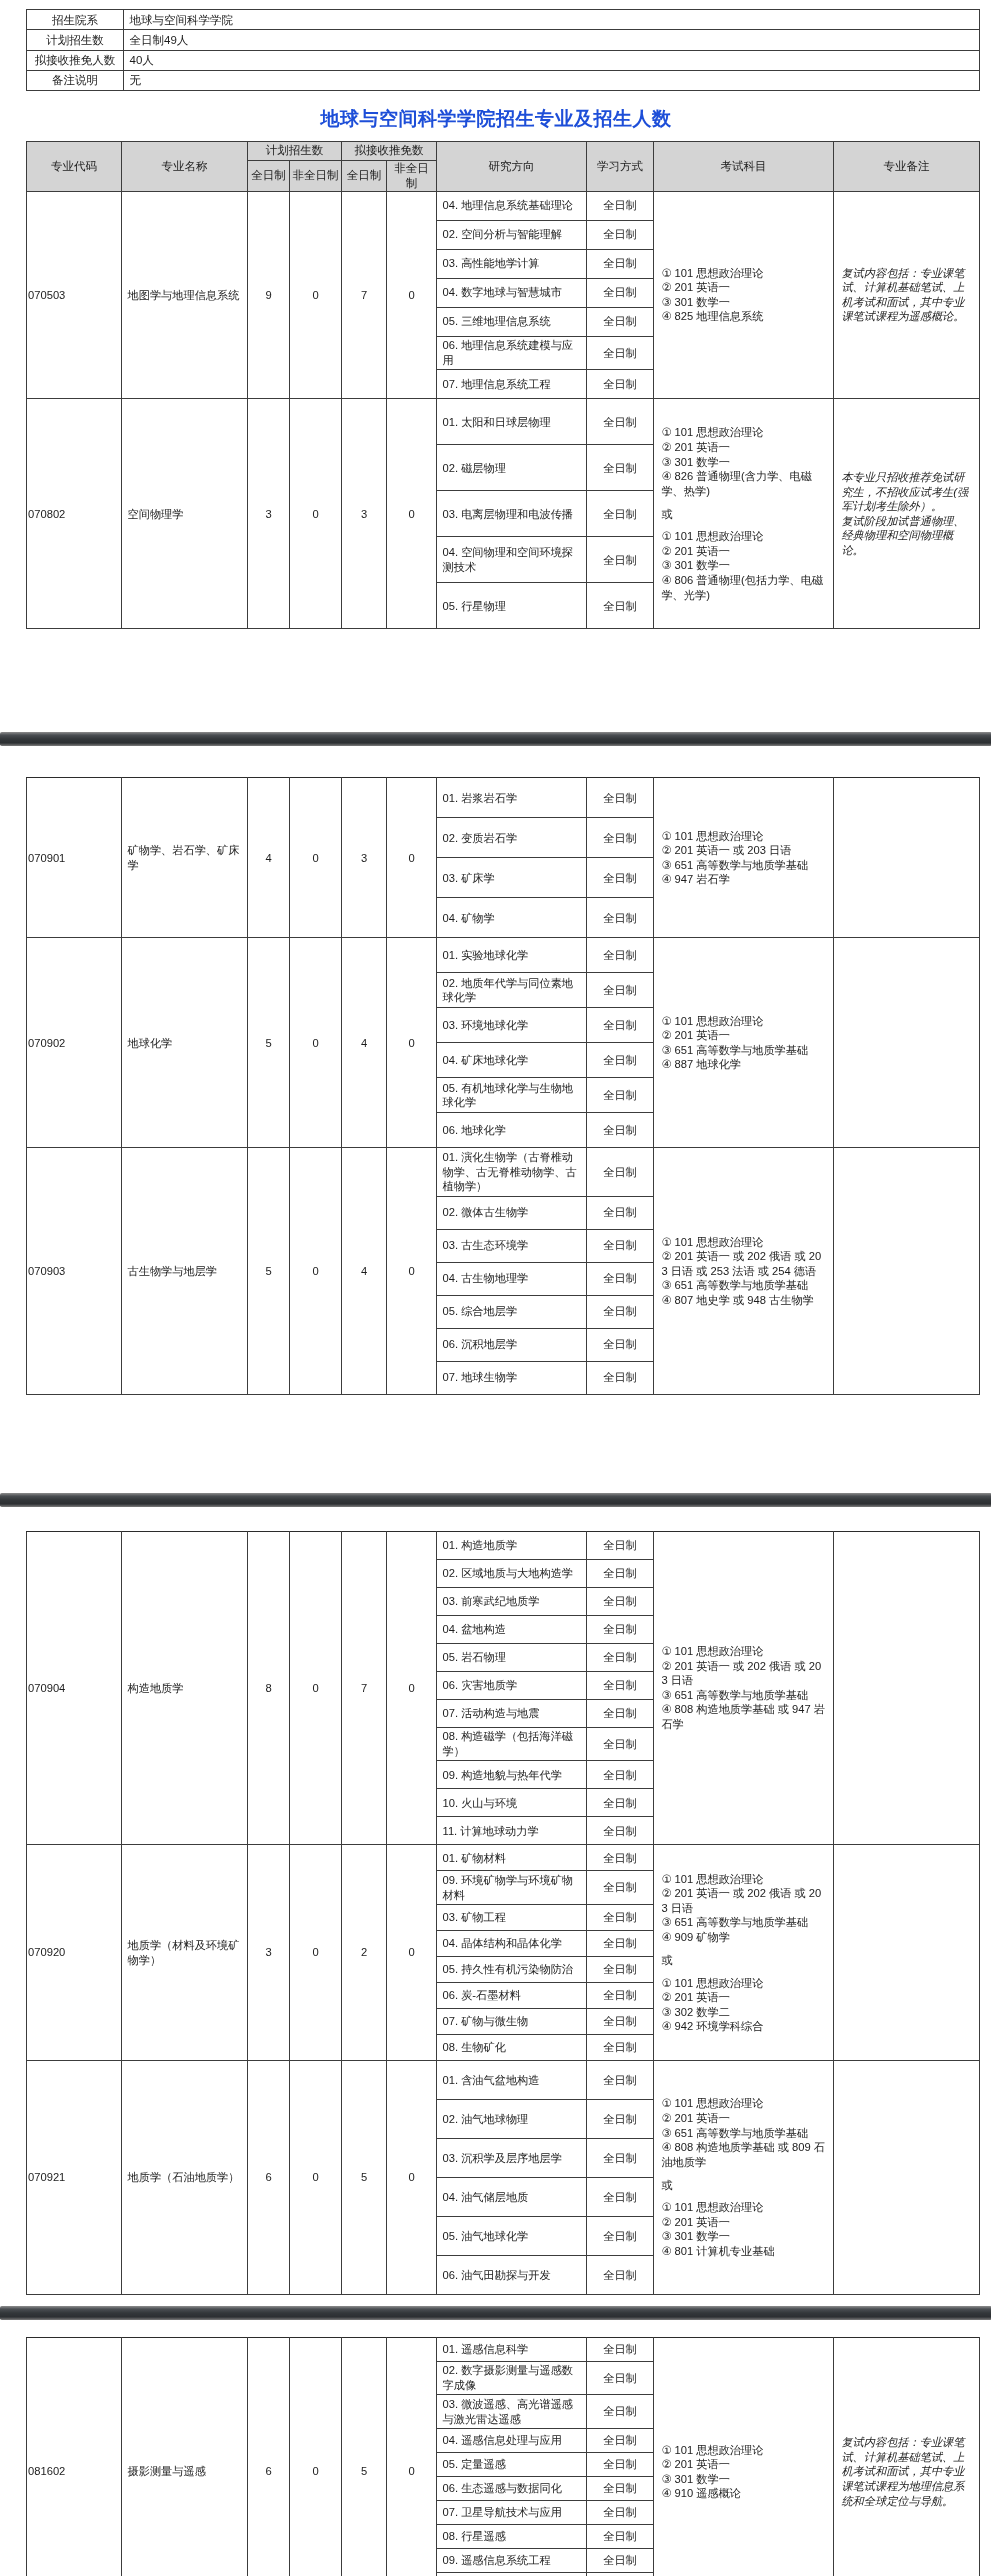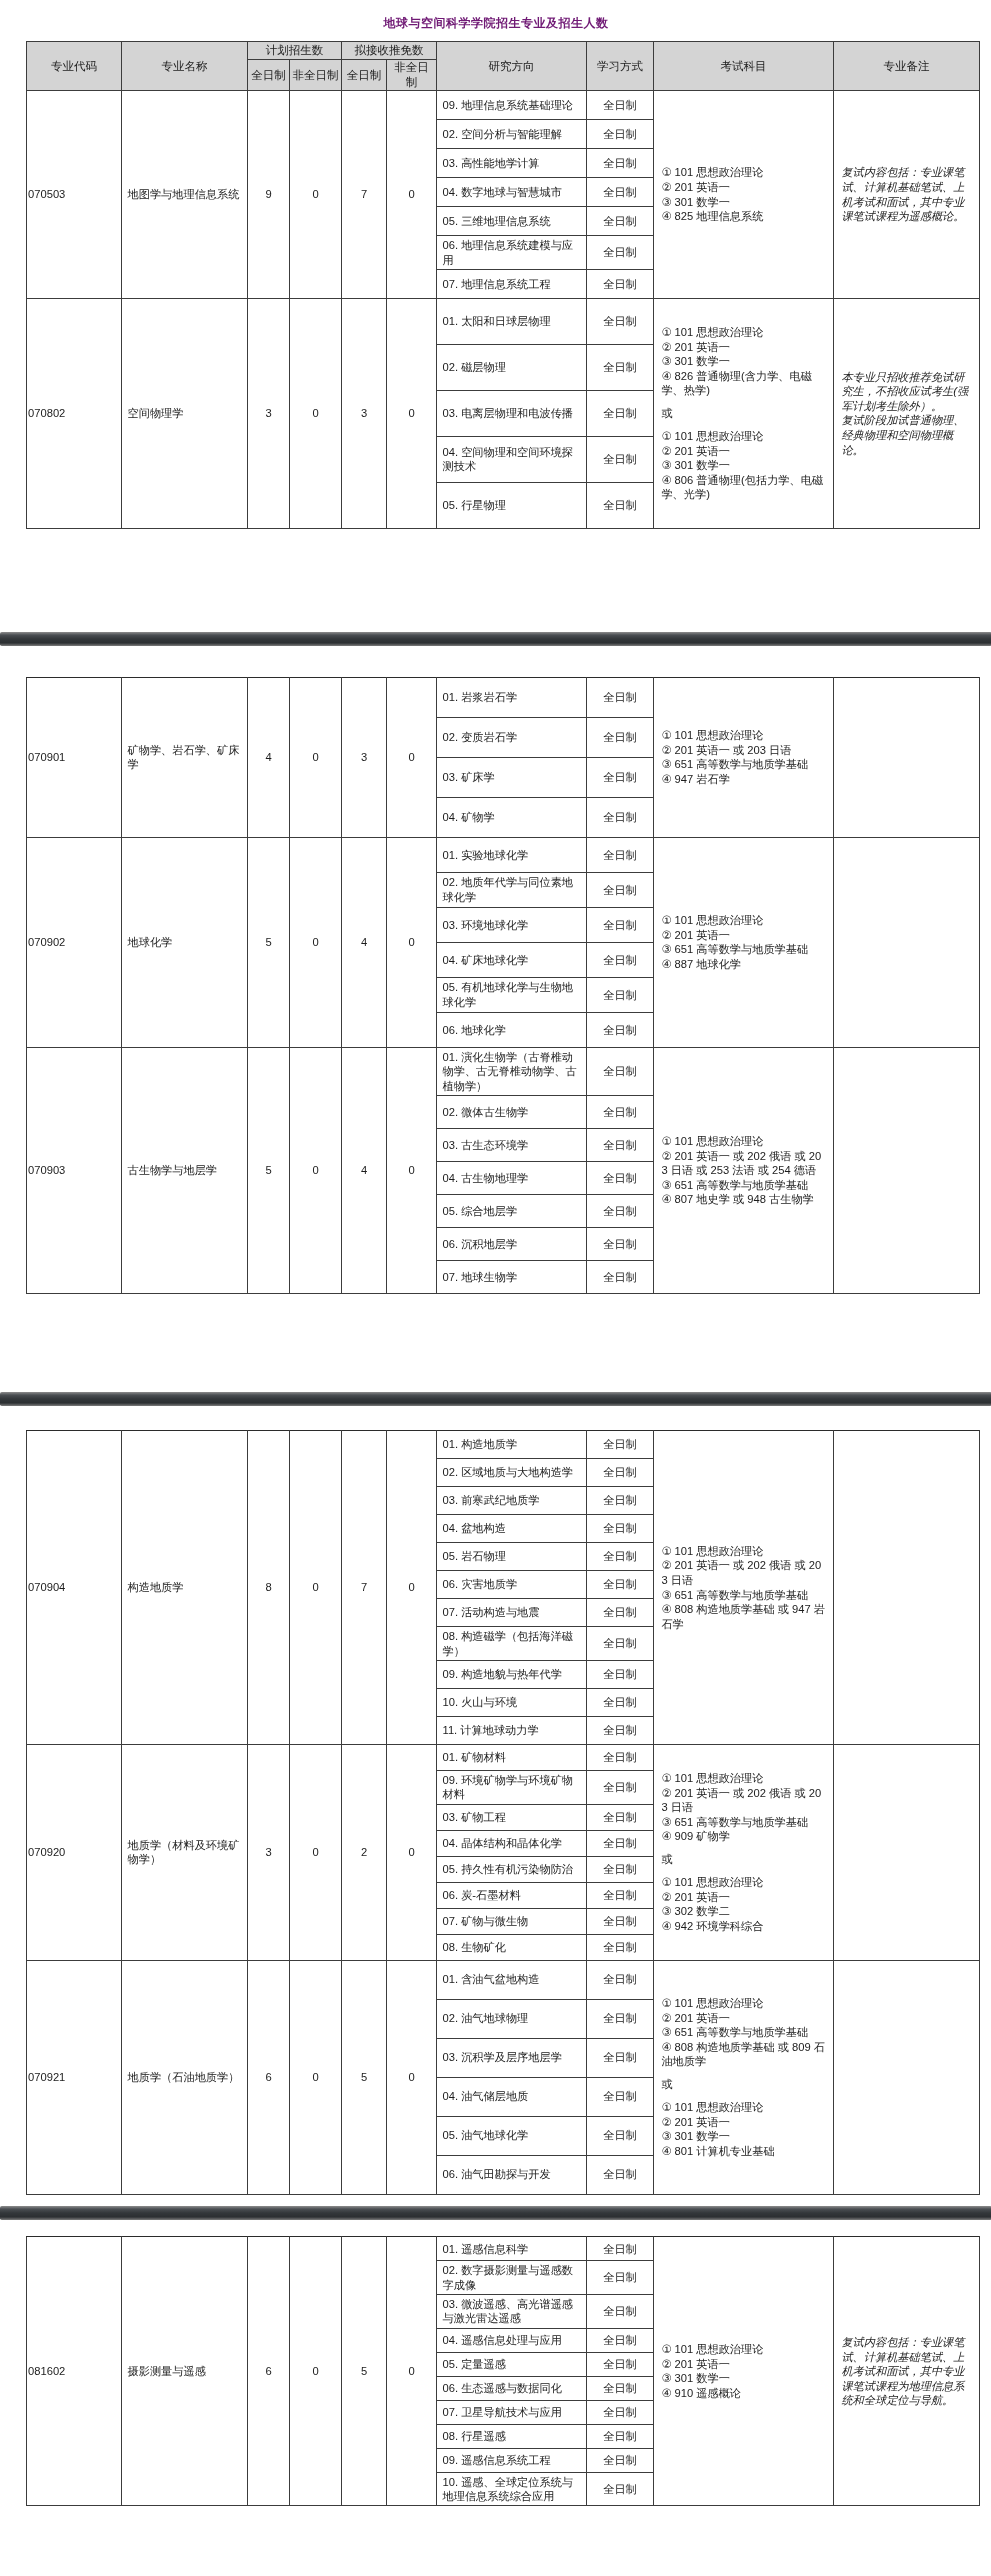--- a/index.html
+++ b/index.html
@@ -5,21 +5,21 @@
   html,body{margin:0;padding:0;background:#ffffff;}
   body{width:992px;font-family:"Liberation Sans","DejaVu Sans",sans-serif;color:#1c1c1c;}
   .sheet{position:relative;width:992px;height:2576px;overflow:hidden;background:#fff;}
 
   
   table.info{border-collapse:collapse;table-layout:fixed;margin:9.2px 0 0 26px;width:954px;border:1.8px solid #2b2b2b;}
   table.info td{border:0.9px solid #3c3c3c;font-size:11.5px;height:17.5px;padding:0.9px 5.5px;line-height:1.25;}
   table.info td.lab{text-align:center;padding:0.9px 1.8px;}
 
   
-  .title{margin-top:14.7px;text-align:center;font-size:12px;font-weight:bold;letter-spacing:0.5px;color:#701a75;}
+  .title{margin-top:14.7px;text-align:center;font-size:19px;font-weight:bold;letter-spacing:0.5px;color:#1d4ed8;}
 
   
   table.programs{border-collapse:collapse;table-layout:fixed;margin-left:26px;width:954px;border:1.8px solid #2b2b2b;}
   table.programs th,table.programs td{border:0.9px solid #3c3c3c;font-size:11.2px;line-height:1.3;word-break:break-all;}
   table.programs thead th{background:#d4d4d4;font-weight:normal;height:17.5px;font-size:11.5px;padding:0 1.8px;}
   table.programs tr.block-start td{border-top:1.8px solid #2b2b2b;}
   td.code{text-align:left;}
   td.name{padding:1.8px 5.5px;margin-top:16px;}
   td.num{text-align:center;}
   td.dir{padding:1.8px 5.5px;}
@@ -39,20 +39,44 @@
   #bar2{margin-top:98px;}
   #table3{margin-top:24px;}
   #bar3{margin-top:11px;}
   #table4{margin-top:16.6px;}
 </style>
 </head>
 <body>
 
 <div class="sheet">
 
+  <table class="info">
+    <colgroup>
+        <col style="width:97px">
+        <col>
+      </colgroup>
+    <tbody>
+        <tr>
+      <td class="lab">招生院系</td>
+      <td>地球与空间科学学院</td>
+    </tr>
+    <tr>
+      <td class="lab">计划招生数</td>
+      <td>全日制49人</td>
+    </tr>
+    <tr>
+      <td class="lab">拟接收推免人数</td>
+      <td>40人</td>
+    </tr>
+    <tr>
+      <td class="lab">备注说明</td>
+      <td>无</td>
+    </tr>
+  </tbody>
+    </table>
 
   <div class="title">地球与空间科学学院招生专业及招生人数</div>
 
   <table class="programs" id="table1">
     <colgroup>
       <col style="width:95px">
         <col style="width:126px">
         <col style="width:42px">
         <col style="width:52px">
       <col style="width:45px">
@@ -81,21 +105,21 @@
       </tr>
     </thead>
     <tbody>
         <tr class="block-start" style="height: 29px;">
           <td class="code" rowspan="7">070503</td>
           <td class="name" rowspan="7">地图学与地理信息系统</td>
           <td class="num" rowspan="7">9</td>
           <td class="num" rowspan="7">0</td>
           <td class="num" rowspan="7">7</td>
           <td class="num" rowspan="7">0</td>
-          <td class="dir">09. 地理信息系统基础理论</td>
+          <td class="dir">04. 地理信息系统基础理论</td>
           <td class="mode">全日制</td>
           <td class="exam" rowspan="7">
             <div>① 101 思想政治理论</div>
             <div>② 201 英语一</div>
             <div>③ 301 数学一</div>
             <div>④ 825 地理信息系统</div>
           </td>
           <td class="remark" rowspan="7">
             <div>复试内容包括：专业课笔试、计算机基础笔试、上机考试和面试，其中专业课笔试课程为遥感概论。</div>
           </td>

